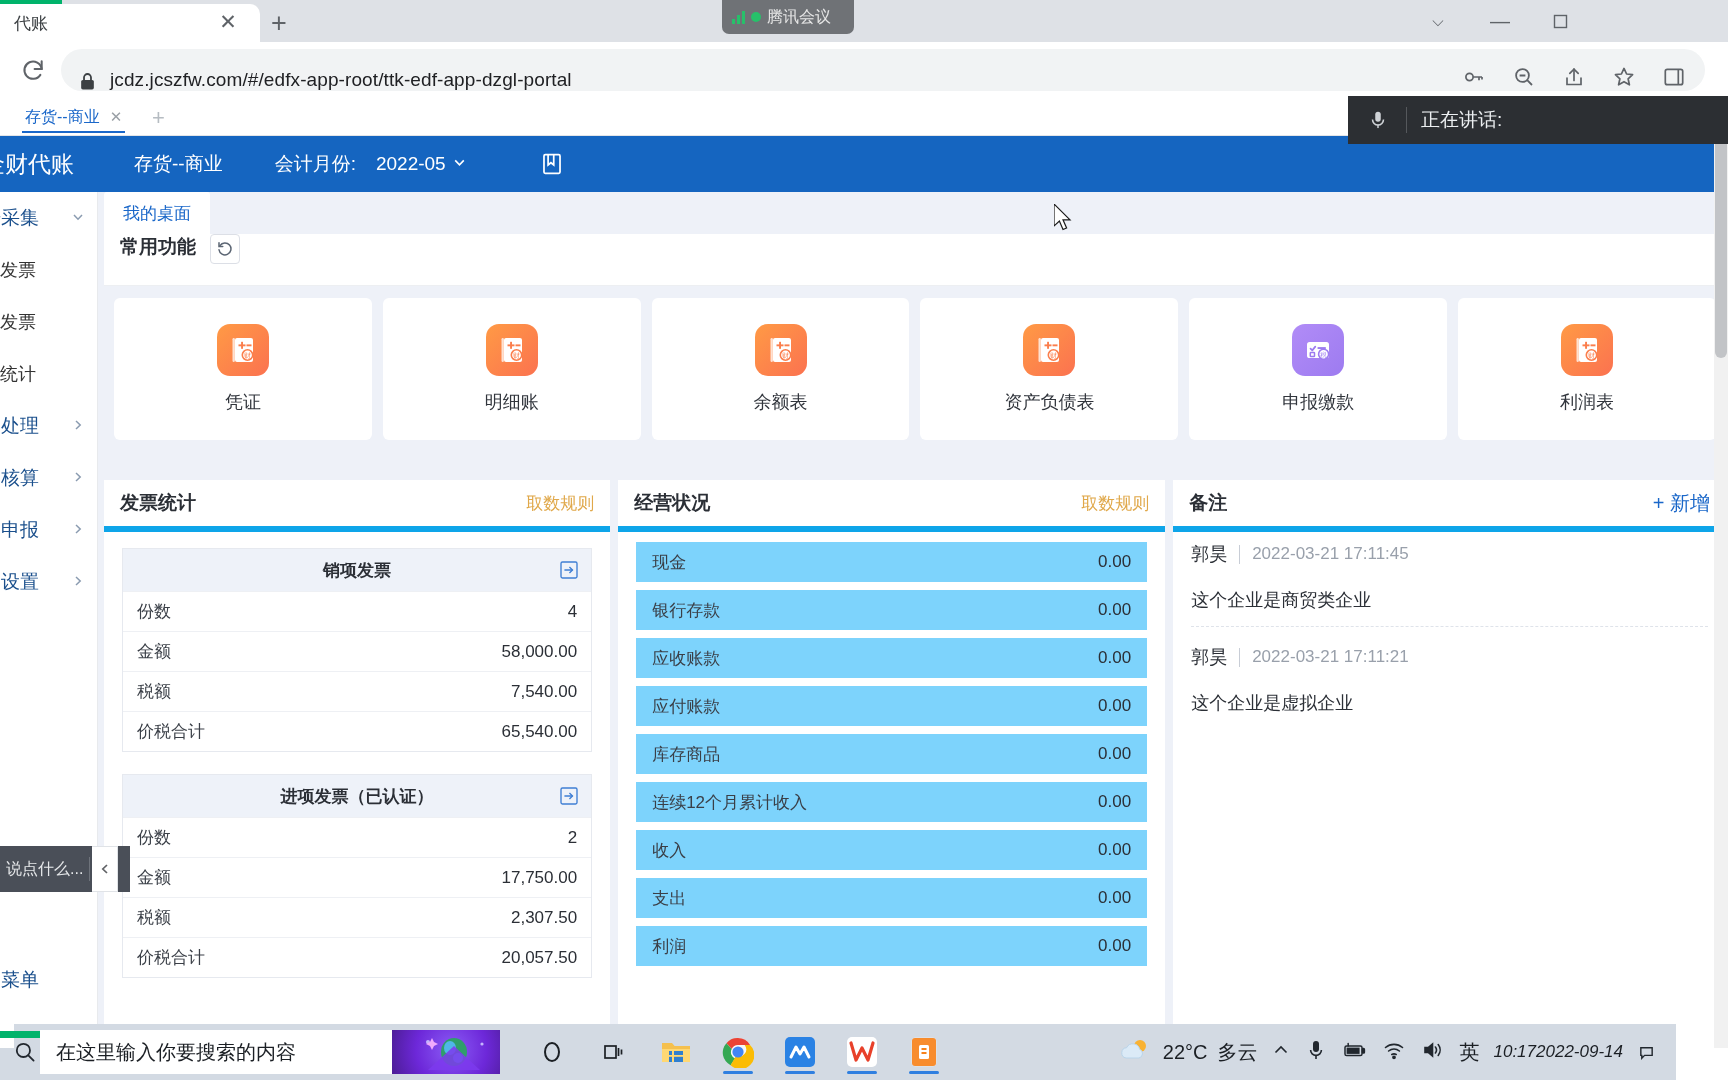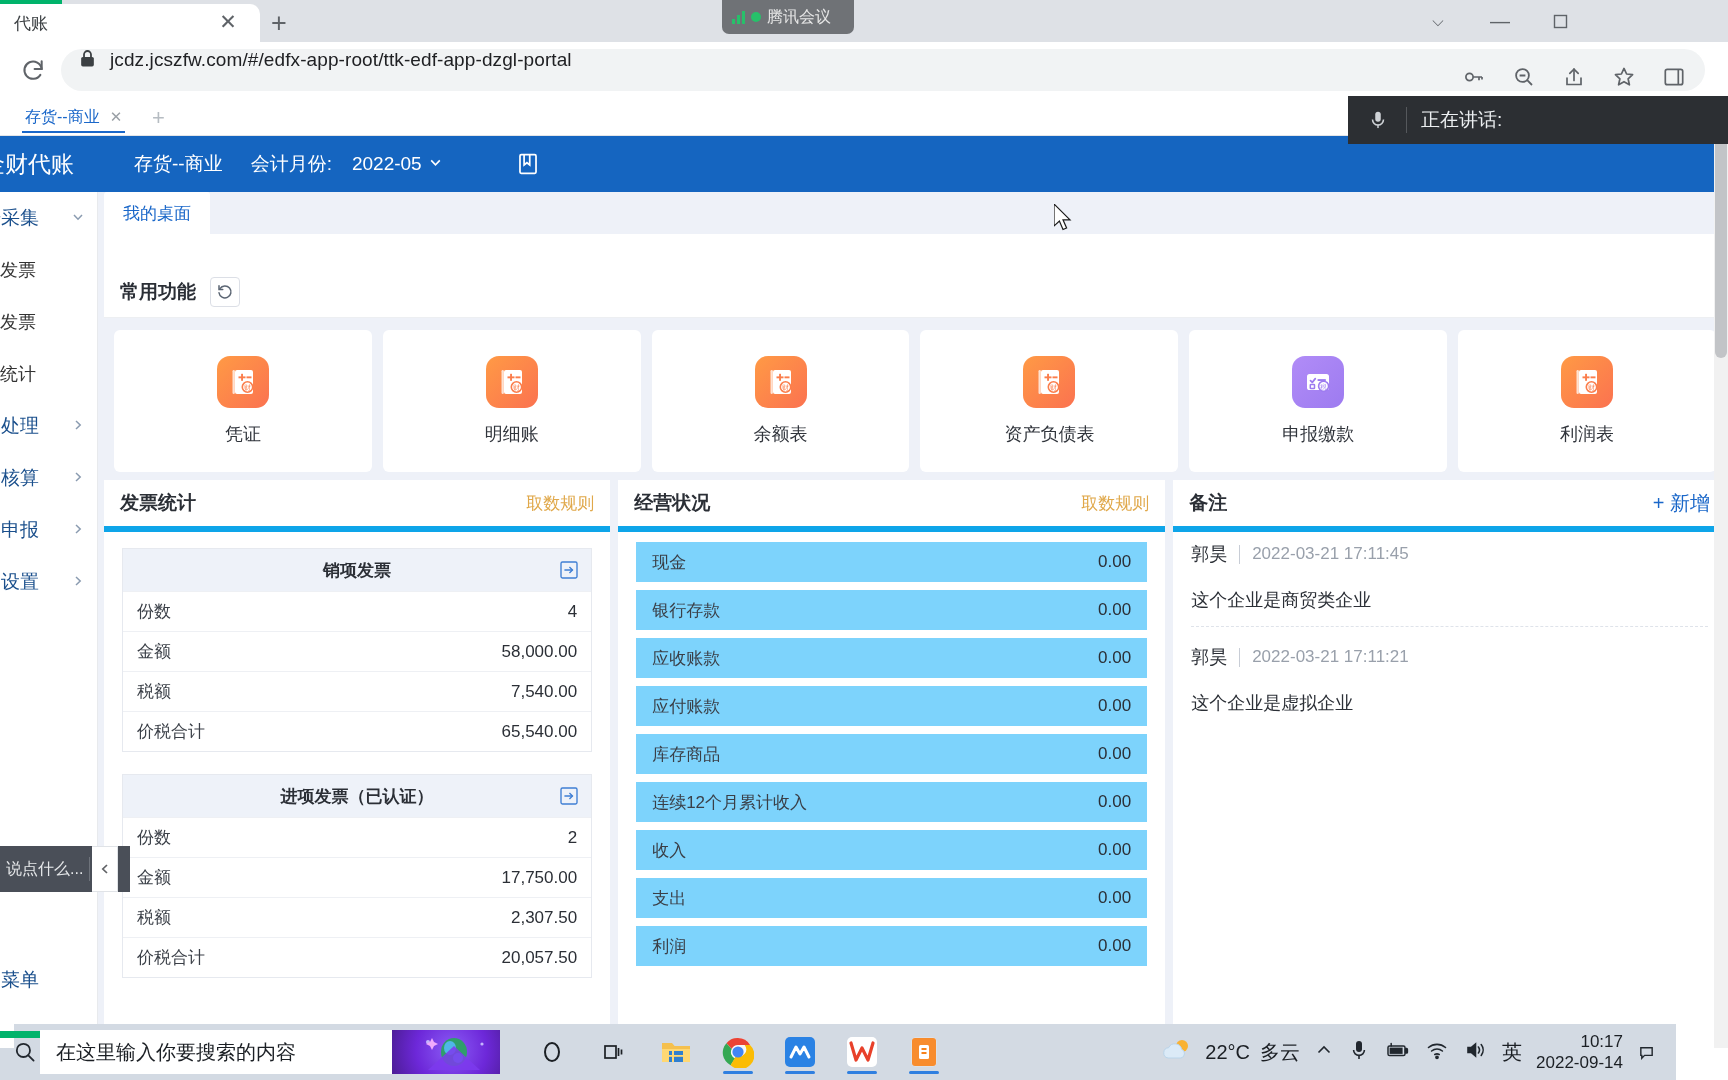--- a/index.html
+++ b/index.html
@@ -48,21 +48,21 @@
               color: #5f6368; }
   .win-chev { left: 1420px; width: 36px; height: 30px; font-size: 15px; }
   .win-min  { left: 1480px; width: 40px; height: 30px; font-size: 20px; }
   .win-max  { left: 1540px; width: 40px; height: 30px; font-size: 15px; }
 
   .omnibar { position: relative; height: 56px; background: #fff; }
   .reload { position: absolute; left: 16px; top: 11px; width: 34px; height: 34px;
             display:flex; align-items:center; justify-content:center; color: #5f6368; }
   .urlbox {
     position: absolute; left: 61px; top: 7px; width: 1644px; height: 42px;
-    background: #f1f3f4; border-radius: 21px; display: flex; align-items: flex-start;
+    background: #f1f3f4; border-radius: 21px; display: flex; align-items: flex-end;
   }
   .lockicon { margin-left: 18px; margin-right: 14px; display:flex; }
   .urltext { font-size: 19px; color: #202124; letter-spacing: .1px; }
   .omni-icons { position: absolute; right: 0; top: 0; height: 56px; display: flex; align-items: center; gap: 24px; padding-right: 18px; }
   .omni-icons > div { display: flex; align-items: center; justify-content: center; color: #5f6368; width: 26px; height: 26px; }
 
   
   .page { position: absolute; left: 0; top: 98px; width: 1728px; height: 950px; background: #fff; }
 
   .apptabs { position: relative; height: 38px; background: #fff; border-bottom: 1px solid #e3e5e8; }
@@ -86,21 +86,21 @@
   .speak-overlay .txt { font-size: 19px; color: #eceff1; }
 
   
   .bluebar {
     position: absolute; left: 0; top: 38px; width: 1728px; height: 56px;
     background: #1565c0; display: flex; align-items: center;
   }
   .brand { width: 100px; font-size: 23px; color: #fff; font-weight: 500; margin-left: -18px; white-space: nowrap; }
   .bluebar .item { font-size: 19px; color: #fff; }
   .b-company { margin-left: 52px; }
-  .b-monthlbl { margin-left: 28px; }
+  .b-monthlbl { margin-left: 52px; }
   .b-monthval { margin-left: 20px; display: flex; align-items: center; gap: 6px; }
   .b-bookmark { margin-left: 72px; display: flex; align-items: center; }
 
   
   .sidebar {
     position: absolute; left: 0; top: 94px; width: 98px; height: 856px;
     background: #fff; border-right: 1px solid #e8eaed; overflow: hidden;
   }
   .sb-item {
     height: 52px; display: flex; align-items: center; justify-content: space-between;
@@ -132,21 +132,21 @@
   .content { position: absolute; left: 98px; top: 94px; width: 1630px; height: 856px; background: #eef1f8; }
 
   .desk-tabbar { height: 42px; background: #eef1f8; position: relative; }
   .desk-tab {
     position: absolute; left: 6px; top: 0; width: 106px; height: 42px; background: #fff;
     display: flex; align-items: center; justify-content: center;
     font-size: 17px; color: #1a67c9; border-radius: 3px 3px 0 0;
   }
 
   .panel-common { position: absolute; left: 6px; top: 42px; width: 1622px; background: #fff; }
-  .common-head { height: 52px; display: flex; align-items: center; padding-left: 16px; gap: 14px; border-bottom: 1px solid #edeff2; margin-top: 32px; }
+  .common-head { height: 52px; display: flex; align-items: flex-start; padding-left: 16px; gap: 14px; border-bottom: 1px solid #edeff2; }
   .common-head .ttl { font-size: 19px; font-weight: bold; color: #2b2f36; }
   .refresh-btn {
     width: 30px; height: 30px; border: 1px solid #dcdfe6; border-radius: 4px;
     display: flex; align-items: center; justify-content: center; color: #5b6573;
   }
   .func-grid { display: flex; gap: 11px; padding: 12px 10px 14px 10px; background: #eef1f8; }
   .func-card {
     flex: 1; height: 142px; background: #fff; border-radius: 6px;
     display: flex; flex-direction: column; align-items: center; justify-content: center; gap: 14px;
   }
@@ -213,21 +213,21 @@
   .tb-search .stxt { font-size: 20px; color: #1b1f24; margin-left: 16px; }
   .tb-search .globe { position: absolute; right: 0; top: 0; width: 108px; height: 44px;
     background: radial-gradient(circle at 55% 45%, #8b5cf6 0%, #6d28d9 55%, #4c1d95 100%); }
   .tb-apps { display: flex; align-items: center; gap: 14px; margin-left: 28px; }
   .tb-app { width: 48px; height: 48px; display: flex; align-items: center; justify-content: center; position: relative; }
   .tb-app .underline { position: absolute; bottom: 2px; left: 9px; width: 30px; height: 3px; background: #2f7fe0; border-radius: 2px; }
   .tb-right { margin-left: auto; display: flex; align-items: center; gap: 14px; padding-right: 21px; }
   .tb-weather { display: flex; align-items: center; gap: 10px; font-size: 20px; color: #1b1f24; }
   .tb-tray { display: flex; align-items: center; gap: 15px; color: #21272e; }
   .tb-ime { font-size: 20px; color: #1b1f24; }
-  .tb-clock { display: flex; flex-direction: column; align-items: flex-end; font-size: 17px; color: #1b1f24; line-height: 1.25; }
+  .tb-clock { display: flex; align-items: flex-end; font-size: 17px; color: #1b1f24; line-height: 1.25; font-style: italic; }
   .tb-notif { width: 18px; display: flex; align-items: center; justify-content: center; }
 
   .white-left { position: absolute; left: 0; top: 1010px; width: 14px; height: 38px; background: #fff; z-index: 5; }
   .green-tb { position: absolute; left: 0; bottom: 42px; width: 40px; height: 7px; background: #00b36b; z-index: 6; }
 </style>
 </head>
 <body>
 
 <div class="browser">
 

